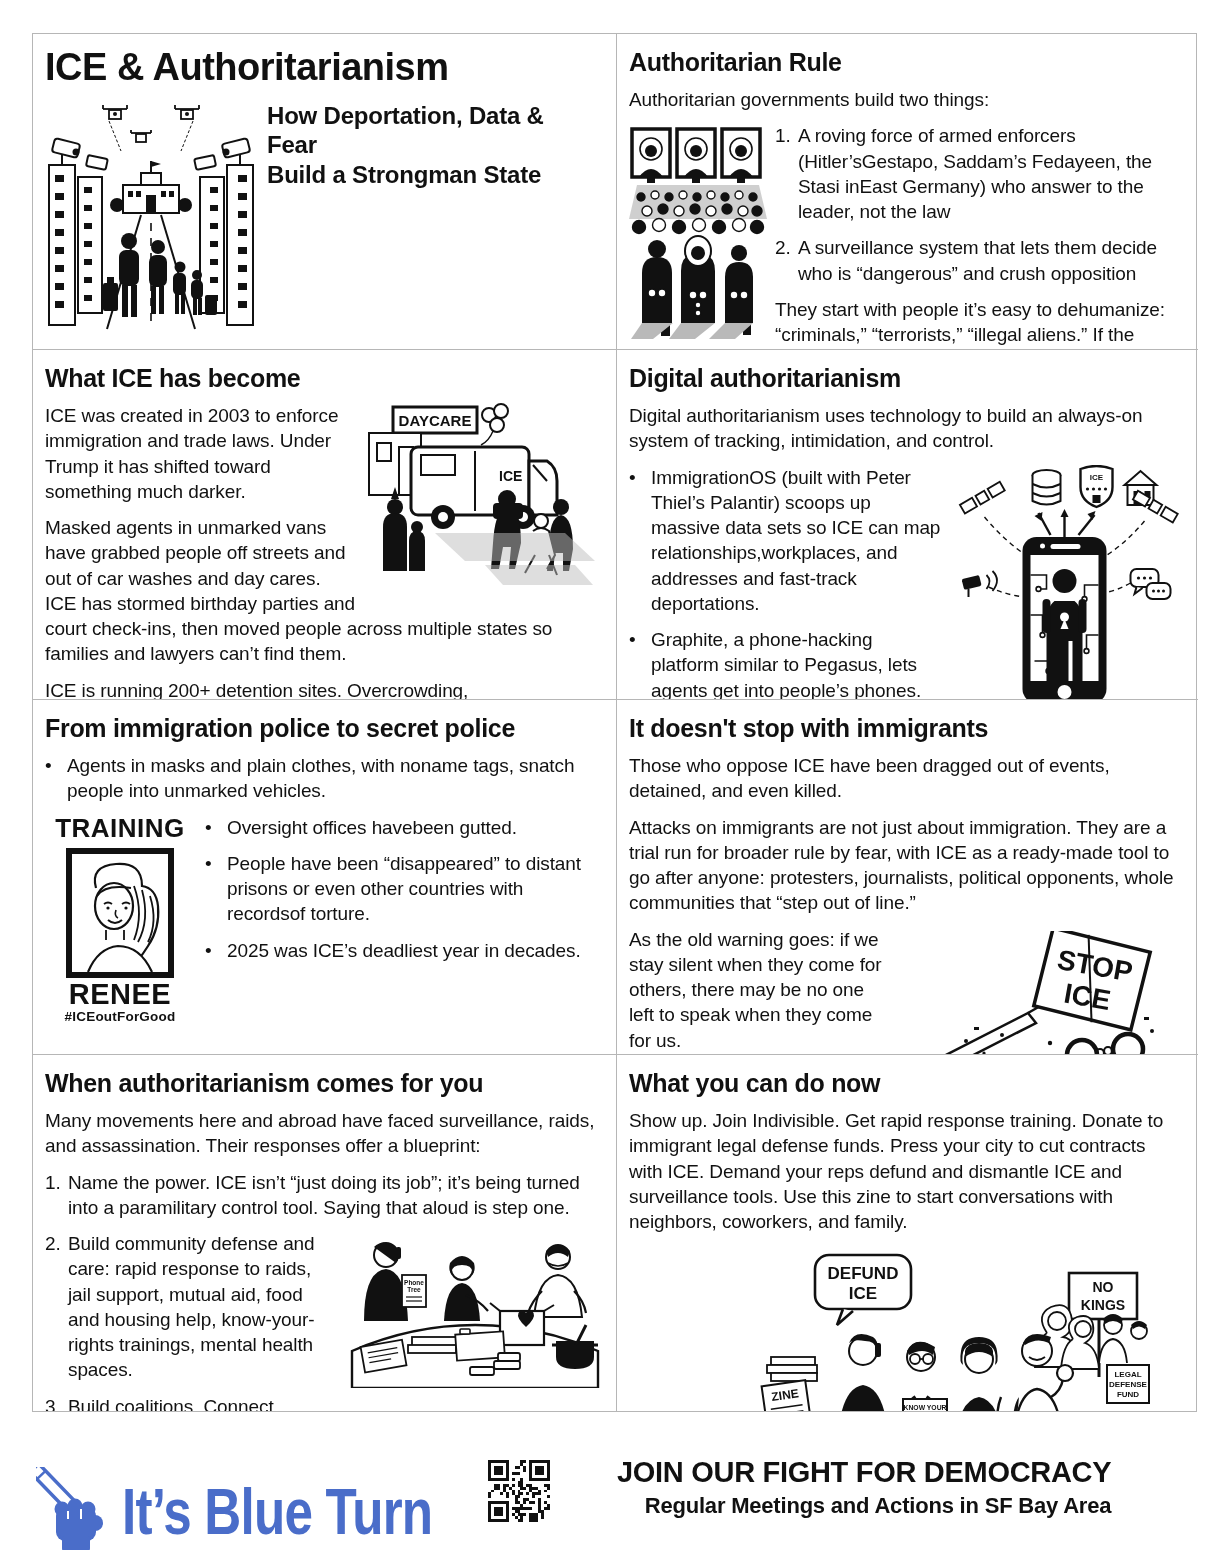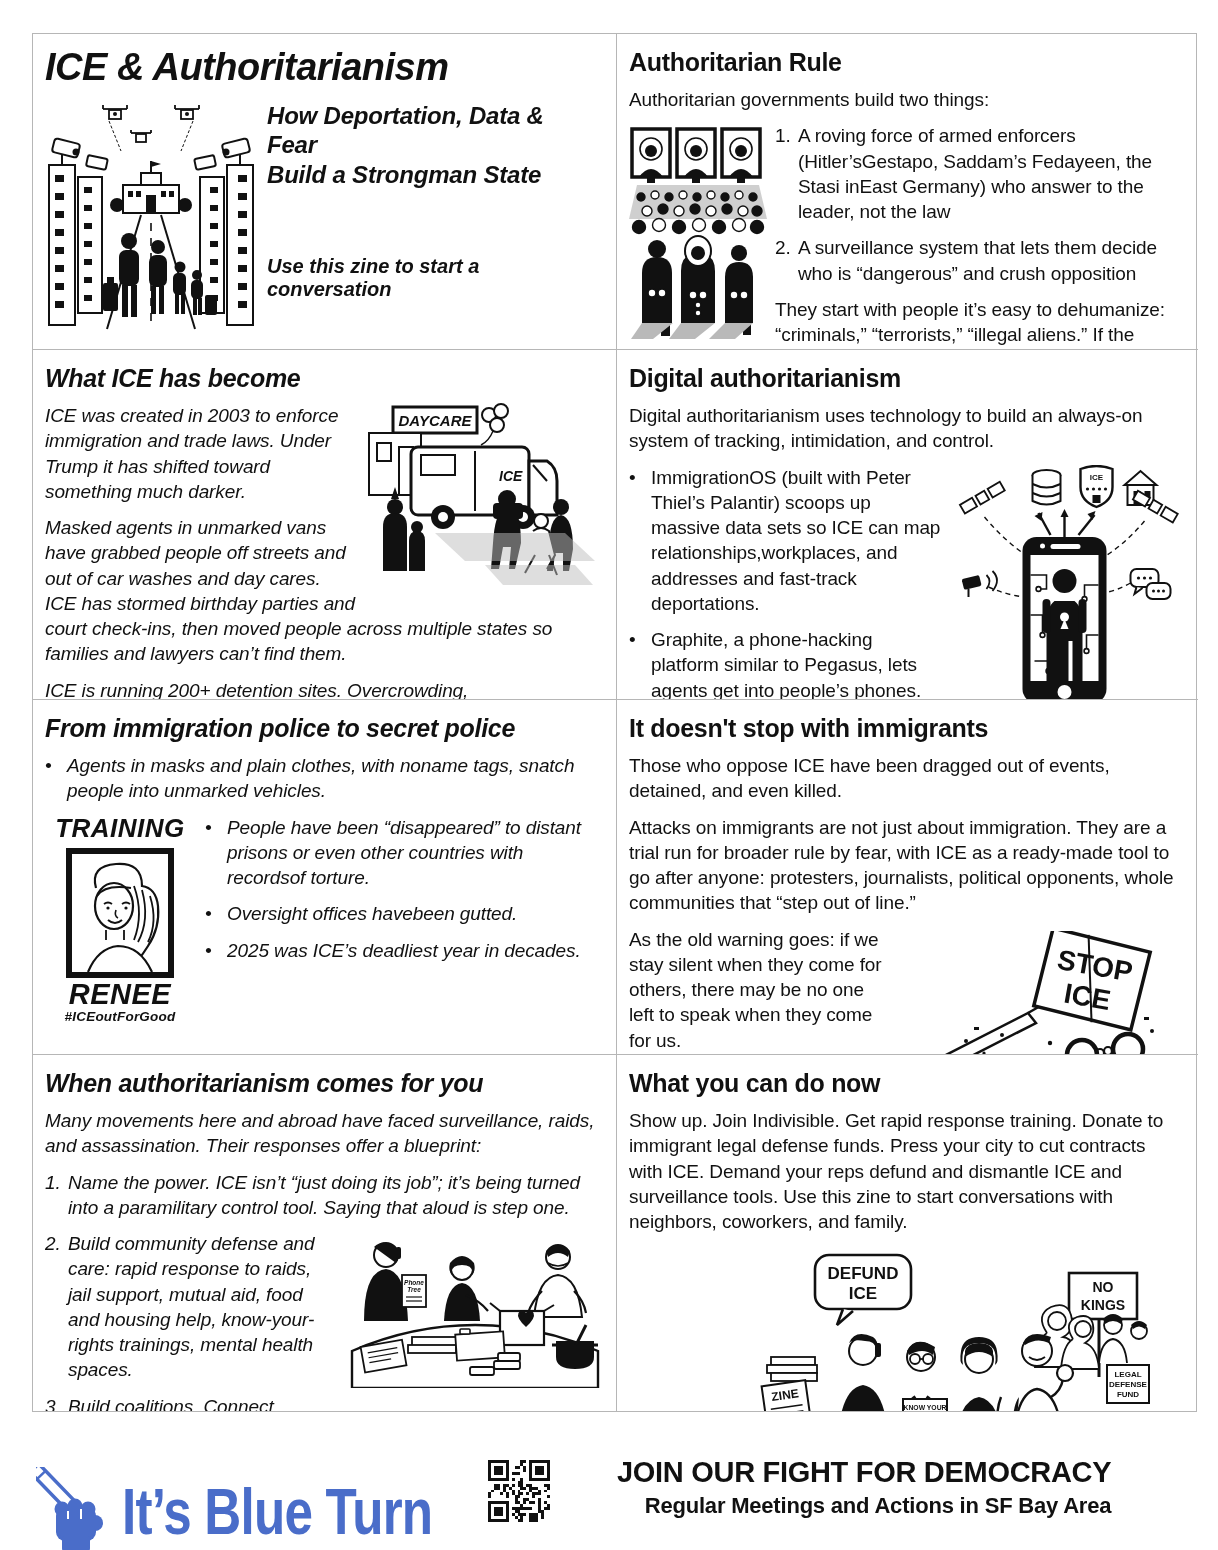--- a/index.html
+++ b/index.html
@@ -9,21 +9,21 @@
     position:relative;overflow:hidden;
     -webkit-font-smoothing:antialiased;
   }
   .grid{
     position:absolute;left:32px;top:33px;width:1165px;height:1379px;
     border:1px solid #b6b6b6;box-sizing:border-box;
     display:grid;grid-template-columns:584px 581px;
     grid-template-rows:316px 350px 355px 356px;
   }
   .panel{box-sizing:border-box;padding:8px 16px 0 12px;overflow:hidden;}
-  .b-r{border-right:1px solid #b6b6b6;font-style:italic;}
+  .b-r{border-right:1px solid #b6b6b6;}
   .b-b{border-bottom:1px solid #b6b6b6;}
   h1{font-size:38px;margin:4px 0 10px 0;letter-spacing:-.5px;}
   h2{font-size:25px;margin:6px 0 10px 0;letter-spacing:-.3px;}
   p,.bullet,.oitem{font-size:19px;line-height:1.33;margin:0 0 11px 0;letter-spacing:-.1px;}
   .bullet{padding-left:22px;text-indent:-22px;}
   .bullet .dot{display:inline-block;width:22px;text-indent:0;}
   .oitem{padding-left:23px;text-indent:-23px;}
   .oitem .num{display:inline-block;width:23px;text-indent:0;}
   .clear{clear:both;}
   
@@ -198,21 +198,20 @@
             <rect x="148" y="199" width="4" height="17"></rect>
             <rect x="153" y="199" width="4" height="17"></rect>
           <rect x="160" y="196" width="12" height="20" rx="2"></rect>
         </g>
       </svg>
       <div class="hero-right">
         <div class="hero-sub">
           <div>How Deportation, Data &amp; Fear</div>
           <div>Build a Strongman State</div>
         </div>
-        <div class="hero-tag">Use this zine to start a conversation</div>
       </div>
     </div>
   </div>
 
   <div class="panel b-b">
     <h2>Authoritarian Rule</h2>
     <p>Authoritarian governments build two things:</p>
     <div class="ar-row">
       <svg class="ar-art" viewBox="0 0 138 212" fill="none" stroke="#111" stroke-width="2">
         <g>
@@ -482,22 +481,22 @@
           <path d="M44 56 q-2 6 2 8" stroke-width="1.6"></path>
           <path d="M36 66 q7 6 14 0" stroke-width="2"></path>
           <path d="M34 76 v10 M52 76 v10" stroke-width="1.8"></path>
           <path d="M16 118 q10 -24 30 -26 q22 0 34 26" stroke-width="2.2" fill="#fff"></path>
         </svg>
       </div>
       <div class="rem-name">RENEE</div>
       <div class="rem-tag">#ICEoutForGood</div>
     </div>
     <div class="rem-bullets">
+      <div class="bullet"><span class="dot">•</span><span>Oversight offices havebeen gutted.</span></div>
       <div class="bullet"><span class="dot">•</span><span>People have been “disappeared” to distant prisons or even other countries with recordsof torture.</span></div>
-      <div class="bullet"><span class="dot">•</span><span>Oversight offices havebeen gutted.</span></div>
       <div class="bullet"><span class="dot">•</span><span>2025 was ICE’s deadliest year in decades.</span></div>
     </div>
 
   </div>
 
   <div class="panel b-b">
     <h2>It doesn't stop with immigrants</h2>
     <p>Those who oppose ICE have been dragged out of events, detained, and even killed.</p>
     <p>Attacks on immigrants are not just about immigration. They are a trial run for broader rule by fear, with ICE as a ready-made tool to go after anyone: protesters, journalists, political opponents, whole communities that “step out of line.”</p>
     <div class="stop-art fl-r">

